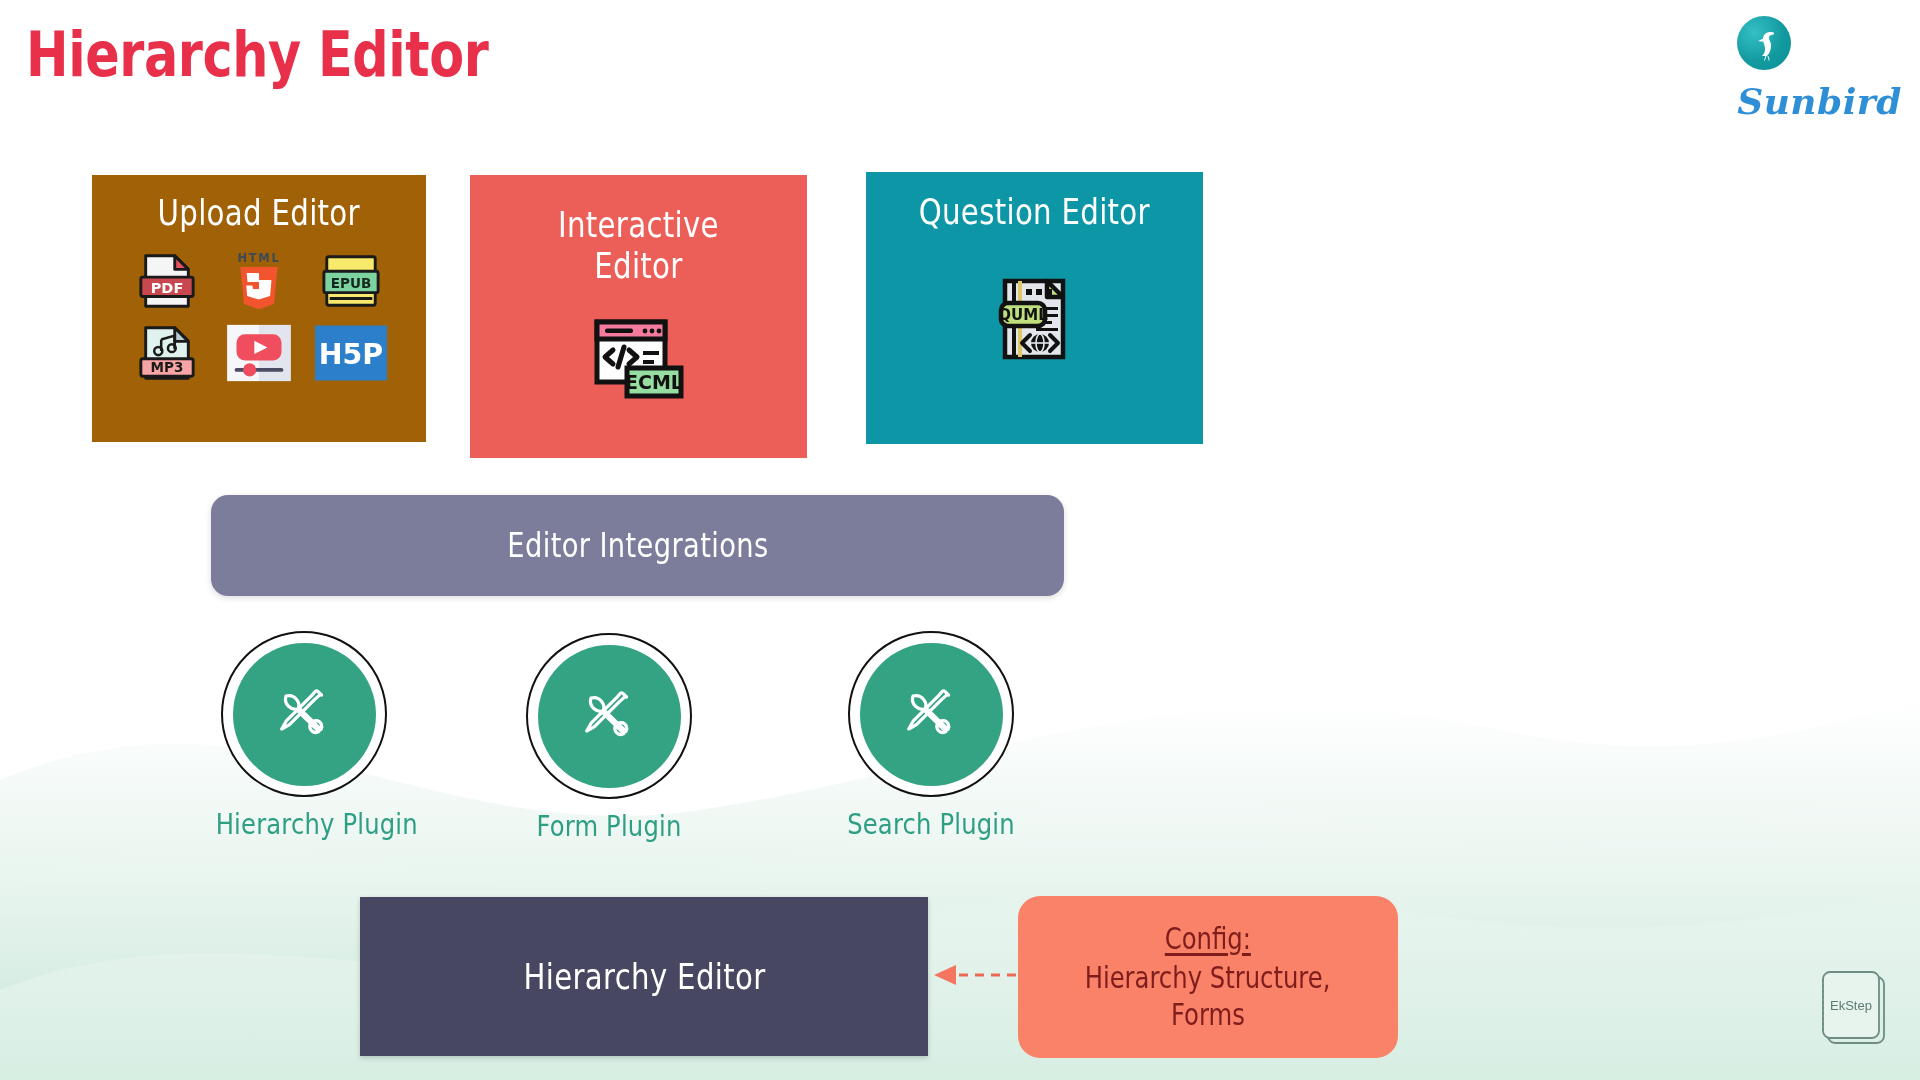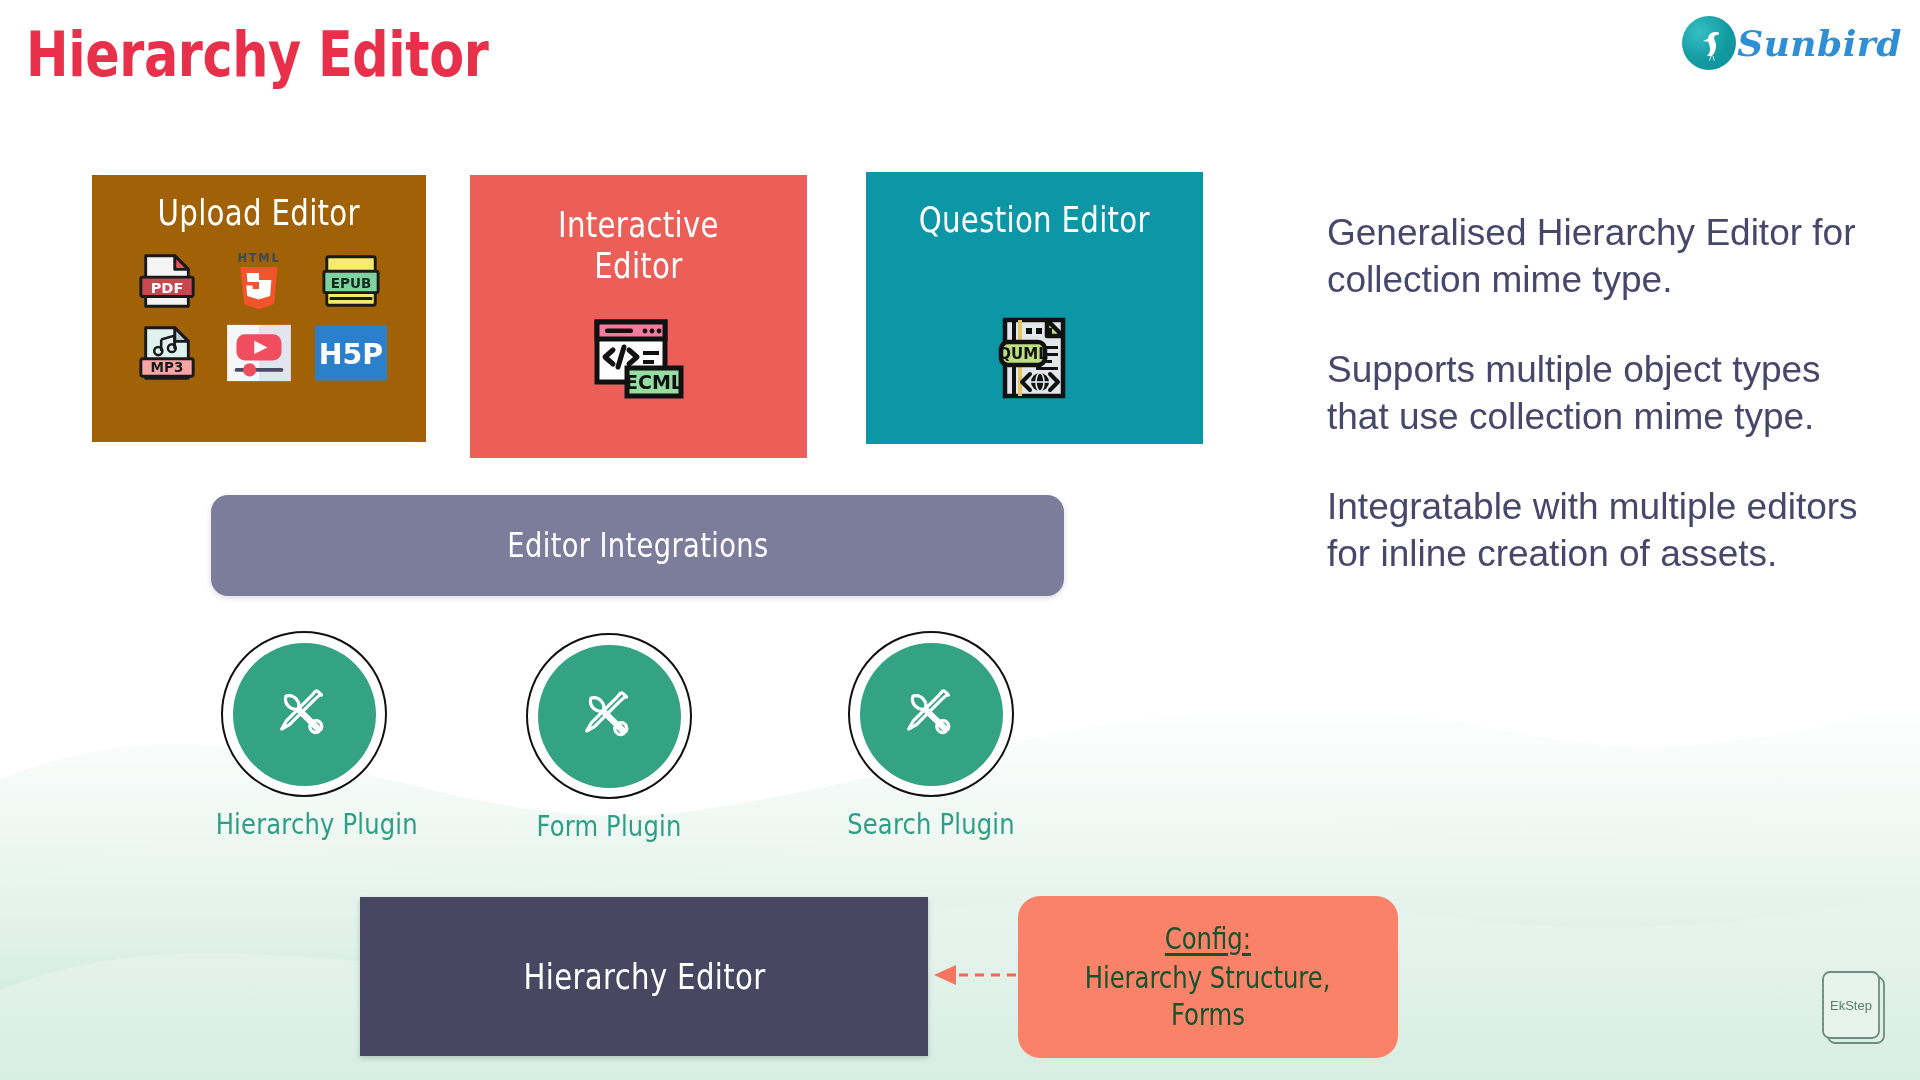--- a/index.html
+++ b/index.html
@@ -19,39 +19,39 @@
     position: absolute; left: 26px; top: 18px;
     font-family: "DejaVu Sans", sans-serif;
     font-weight: 700;
     font-size: 62px;
     letter-spacing: -0.5px;
     color: #E8304A;
     transform: scaleX(0.82);
     transform-origin: left top;
     z-index: 5;
   }
-  .brand-logo { position: absolute; right: 18px; top: 16px; display: flex; align-items: center; gap: 1px; z-index: 5; }
+  .brand-logo { position: absolute; right: 18px; top: 16px; display: flex; gap: 10px; z-index: 5; flex-direction: column; }
   .brand-mark { width: 54px; height: 54px; border-radius: 50%;
     background: radial-gradient(circle at 32% 30%, #35c0c6 0%, #129a9f 55%, #0f8f9a 100%);
     display: flex; align-items: center; justify-content: center; }
   .brand-word { font-family: "DejaVu Serif", serif; font-style: italic; font-weight: 700;
     font-size: 36px; color: #2f8fd6; letter-spacing: 0.5px; }
 
   
   .card { position: absolute; z-index: 4; display: flex; flex-direction: column;
           align-items: center; }
   .card-title {
     font-family: "DejaVu Sans Condensed", "DejaVu Sans", sans-serif;
     color: #ffffff; font-size: 35px; font-weight: 400; text-align: center;
     line-height: 1.18; letter-spacing: 0.3px;
     transform: scaleX(0.93); 
   }
   #card-upload { left: 92px; top: 175px; width: 334px; height: 267px; background: #a16207; padding-top: 18px; }
   #card-interactive { left: 470px; top: 175px; width: 337px; height: 283px; background: #EC5F59; padding-top: 30px; }
-  #card-question { left: 866px; top: 172px; width: 337px; height: 272px; background: #0C96A6; padding-top: 28px; gap: 31px; }
+  #card-question { left: 866px; top: 172px; width: 337px; height: 272px; background: #0C96A6; padding-top: 20px; }
 
   .icon-grid { display: flex; flex-wrap: wrap; justify-content: center; gap: 6px 8px; margin-top: 14px; }
   .icon-cell { width: 84px; height: 66px; display: flex; align-items: center; justify-content: center; }
 
   
   #integrations-bar {
     position: absolute; left: 211px; top: 495px; width: 853px; height: 101px;
     background: #7C7C9B; border-radius: 17px; z-index: 4;
     display: flex; align-items: center; justify-content: center;
     box-shadow: 0 2px 6px rgba(0,0,0,0.14);
@@ -91,21 +91,21 @@
   }
   #hierarchy-editor-box .label {
     font-family: "DejaVu Sans Condensed", "DejaVu Sans", sans-serif;
     color: #fff; font-size: 36px; letter-spacing: 0.4px; transform: scaleX(0.9);
   }
   #config-box {
     position: absolute; left: 1018px; top: 896px; width: 380px; height: 162px;
     background: #FA8269; border-radius: 22px; z-index: 4;
     display: flex; flex-direction: column; align-items: center; justify-content: center;
     font-family: "DejaVu Sans Condensed", "DejaVu Sans", sans-serif;
-    color: #14532d; line-height: 1.22;
+    color: #7f1d1d; line-height: 1.22;
   }
   #config-box .cfg-head { font-size: 30px; text-decoration: underline; text-underline-offset: 4px;
     transform: scaleX(0.9); margin-bottom: 3px; }
   #config-box .cfg-line { font-size: 30px; transform: scaleX(0.9); white-space: nowrap; }
   .arrow-wrap { position: absolute; left: 928px; top: 955px; width: 92px; height: 40px; z-index: 5; }
 
   
   #description { position: absolute; left: 1327px; top: 210px; width: 560px; z-index: 5; }
   #description p {
     font-family: "Liberation Sans", sans-serif;
@@ -323,25 +323,20 @@
       <path d="M6 20 l22 -10 v20 Z" fill="#F47560"></path>
     </svg>
   </div>
 
   <div id="config-box">
     <div class="cfg-head">Config:</div>
     <div class="cfg-line">Hierarchy Structure,</div>
     <div class="cfg-line">Forms</div>
   </div>
 
-  <div id="description">
-    <p>Generalised Hierarchy Editor for collection mime type.</p>
-    <p>Supports multiple object types that use collection mime type.</p>
-    <p>Integratable with multiple editors for inline creation of assets.</p>
-  </div>
 
   <div id="ekstep-logo">
     <svg width="82" height="96" viewBox="0 0 82 96">
       <rect x="16" y="14" width="56" height="66" rx="7" fill="none" stroke="#6f8d84" stroke-width="1.8"></rect>
       <rect x="11" y="9" width="56" height="66" rx="7" fill="#e7f4ee" stroke="#6f8d84" stroke-width="1.8"></rect>
       <path d="M11 16 v52" stroke="#6f8d84" stroke-width="1.8" stroke-dasharray="2.5 3"></path>
       <text x="39" y="47" font-family="Liberation Sans, sans-serif" font-size="13" fill="#5c7b72" text-anchor="middle">EkStep</text>
     </svg>
   </div>
 

